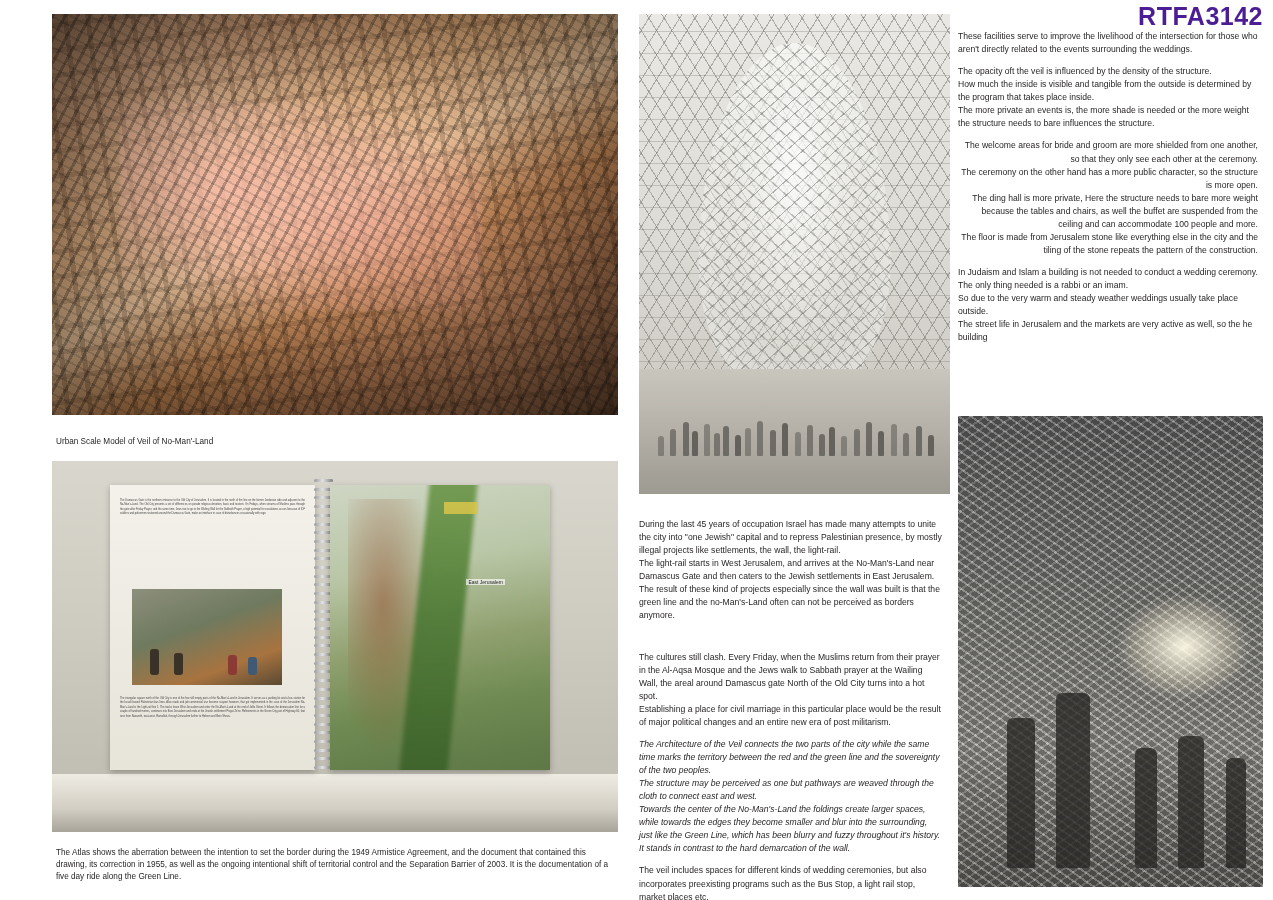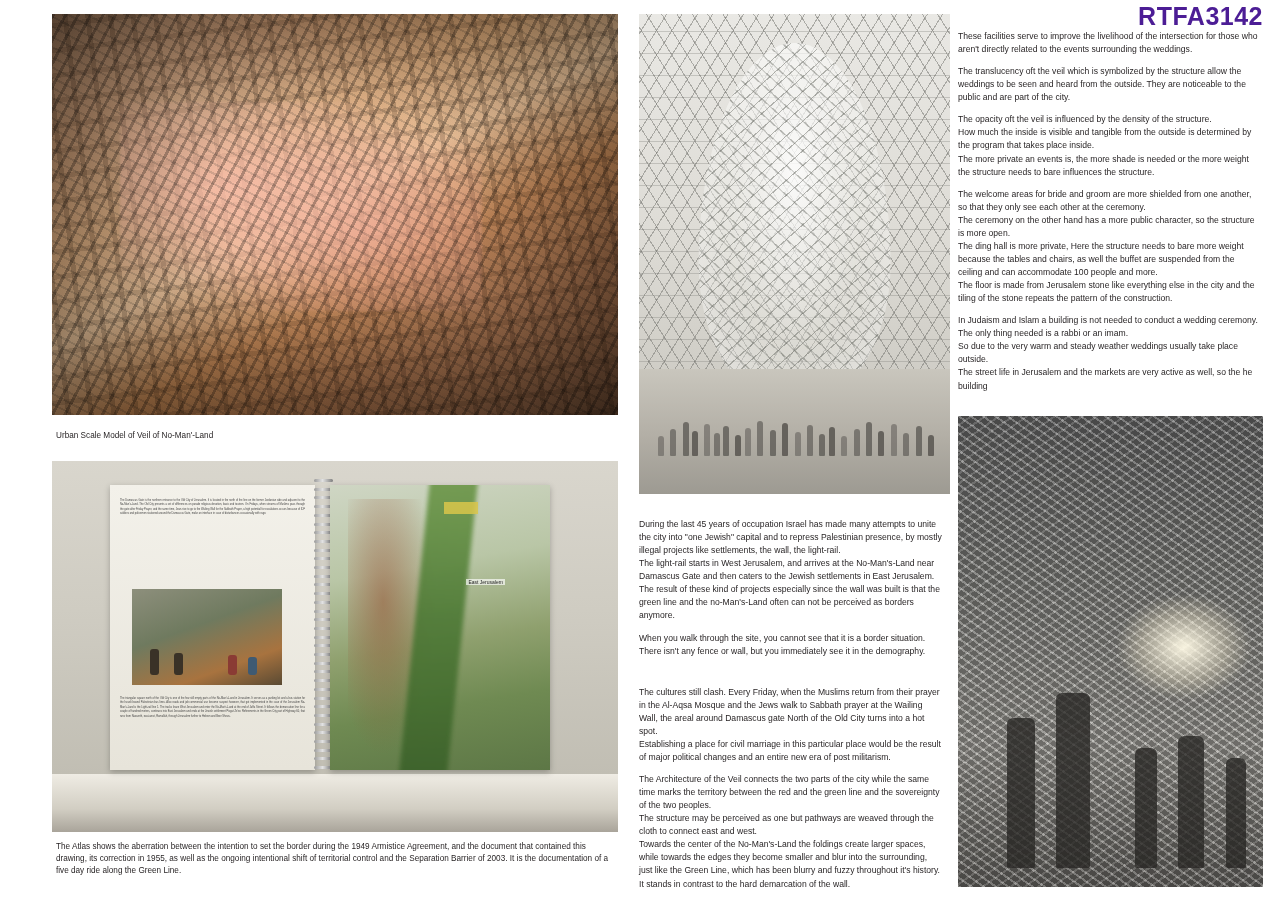--- a/index.html
+++ b/index.html
@@ -34,20 +34,21 @@
   
   .img {
     position: absolute;
     overflow: hidden;
   }
   .caption {
     position: absolute;
     font-size: 8.2px;
     line-height: 1.45;
     color: #231f20;
+    margin-top: 6px;
   }
 
   
   #urban-model {
     left: 52px;
     top: 14px;
     width: 566px;
     height: 401px;
     background:
       radial-gradient(ellipse at 25% 25%, rgba(255,220,190,0.55) 0%, rgba(0,0,0,0) 55%),
@@ -428,40 +429,38 @@
       <i style="left:16%; width:28px; height:150px;"></i>
       <i style="left:32%; width:34px; height:175px;"></i>
       <i style="left:58%; width:22px; height:120px;"></i>
       <i style="left:72%; width:26px; height:132px;"></i>
       <i style="left:88%; width:20px; height:110px;"></i>
     </div>
   </div>
 
   <div class="col-text" id="text-right">
     <p>These facilities  serve to improve the livelihood of the intersection for those who aren't directly related to the events surrounding the weddings.</p>
-    <p>The translucency oft the veil which is symbolized by the structure allow the weddings to be seen and heard from the outside. They are noticeable to the public and are part of the city.</p>
     <p style="white-space: pre-line;"> The opacity oft the veil is influenced by the density of  the structure.
 How much the inside is visible and tangible from the outside is determined by the program that takes place inside.
 The more private an events is, the more shade is needed or the more weight the structure needs to bare influences the structure.</p>
-    <p style="white-space: pre-line;">The welcome areas for bride and groom are more shielded from one another, so that they only see each other at the ceremony.
+    <p style="white-space: pre-line; text-align: right;">The welcome areas for bride and groom are more shielded from one another, so that they only see each other at the ceremony.
 The ceremony on the other hand has a more public character, so the structure is more open.
 The ding hall is more private, Here the structure needs to bare more weight because the tables and chairs, as well the buffet are suspended from the ceiling and can accommodate 100 people and more.
 The floor is made from Jerusalem stone like everything else in the city and the tiling of the stone repeats the pattern of the construction.</p>
     <p style="white-space: pre-line;">In Judaism and Islam a building is not needed to conduct a wedding ceremony. The only thing needed is a rabbi or an imam.
 So due to the very warm and steady weather  weddings usually take place outside.
 The street life in Jerusalem and the markets are very active as well, so the he building</p>
   </div>
 
   <div class="col-text" id="text-mid">
     <p style="white-space: pre-line;">During the last 45 years of occupation Israel has made many attempts to unite the city into "one Jewish" capital and to repress Palestinian presence, by mostly illegal projects like settlements, the wall, the light-rail.
 The light-rail starts in West Jerusalem, and arrives at the No-Man's-Land near Damascus Gate and then caters to the Jewish settlements in East Jerusalem.
 The result of these kind of projects  especially since the wall was built is that the green line and the no-Man's-Land often can not be perceived as borders anymore.</p>
-    <p>When you walk through the site, you cannot see that it is a border situation. There isn't any fence or wall, but you immediately see it in the demography.</p>
     <p style="white-space: pre-line; margin-top: 28px;">The cultures still clash. Every Friday, when the Muslims return from their prayer in the Al-Aqsa Mosque and the Jews walk to Sabbath prayer at the Wailing Wall, the areal around Damascus gate North of the Old City turns into a hot spot.
 Establishing a place for civil marriage in this particular place would be the result of major political changes and an entire new era of post militarism.</p>
-    <p style="white-space: pre-line;">The Architecture of the Veil connects the two parts of the city while the same time marks the territory between the red and the green line and the sovereignty of the two peoples.
+    <p style="white-space: pre-line; font-style: italic;">The Architecture of the Veil connects the two parts of the city while the same time marks the territory between the red and the green line and the sovereignty of the two peoples.
 The structure may be perceived as one but pathways are weaved through the cloth to connect east and west.
 Towards the center of the No-Man's-Land the foldings create larger spaces, while towards the edges they become smaller and blur into the surrounding, just like the Green Line, which has been blurry and fuzzy throughout it's history.
 It stands in contrast to the hard demarcation of the wall.</p>
     <p>The veil includes spaces for different kinds of wedding ceremonies, but also incorporates preexisting programs such as the Bus Stop, a light rail stop, market places  etc.</p>
   </div>
 
 </div>
 
 </body></html>

